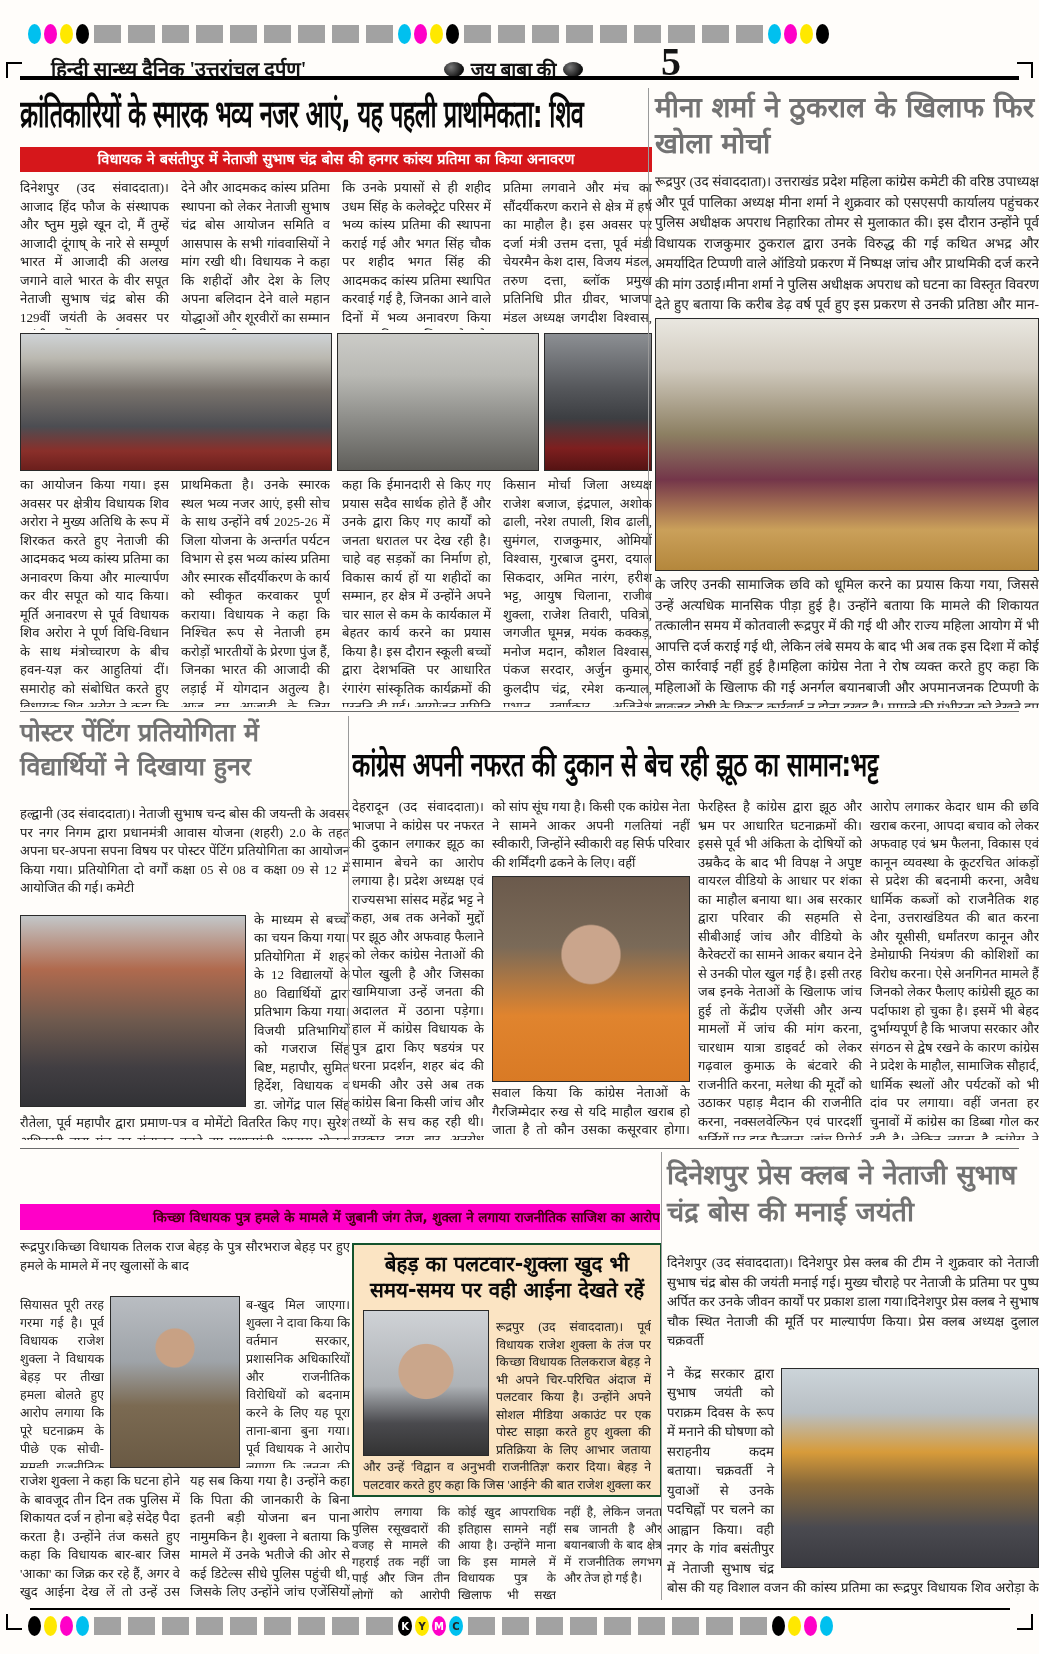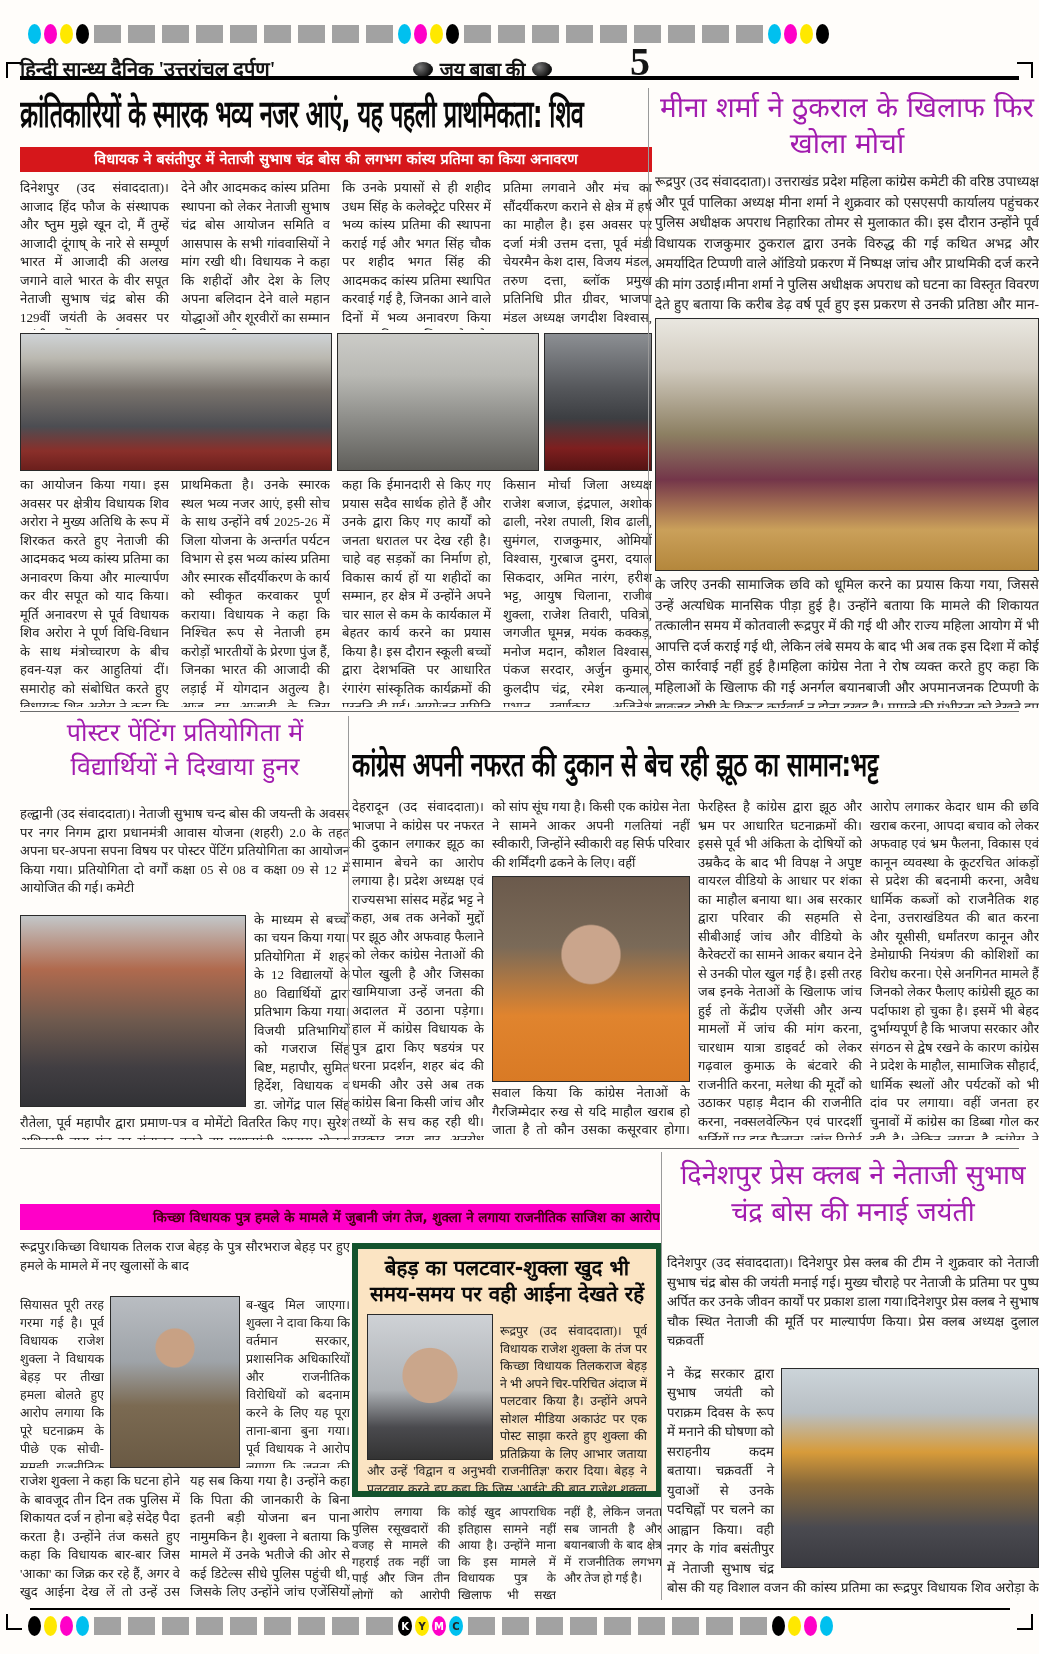--- a/index.html
+++ b/index.html
@@ -11,27 +11,27 @@
   .cols{display:flex;gap:12px;}
   .col{flex:1;overflow:hidden;}
   .rule{background:#000;}
   .vrule{background:#9a9a9a;width:1px;}
   .hrule{background:#6b6b6b;height:1px;}
   
   .h-big{font-weight:800;font-size:38px;line-height:56px;white-space:nowrap;
          transform:scaleX(0.62);transform-origin:0 50%;letter-spacing:-1px;color:#080808;}
   .h-big2{font-weight:800;font-size:33px;line-height:50px;white-space:nowrap;
          transform:scaleX(0.72);transform-origin:0 50%;letter-spacing:-0.5px;color:#080808;}
-  .h-light{font-weight:400;text-align:center;color:#a21caf;letter-spacing:0;}
+  .h-light{font-weight:700;text-align:left;color:#737373;letter-spacing:0;}
   .redstrip{background:#d6171b;color:#fff;font-weight:700;font-size:14.5px;line-height:25px;
             text-align:center;white-space:nowrap;overflow:hidden;}
   .magstrip{background:#ff00c8;color:#43000d;font-weight:700;font-size:13.5px;line-height:26px;
             text-align:right;white-space:nowrap;overflow:hidden;}
   
-  .pub{font-weight:700;font-size:20px;white-space:nowrap;font-family:"Liberation Serif",serif;}
+  .pub{font-weight:700;font-size:20px;white-space:nowrap;font-family:"Liberation Serif",serif;margin-left:31px;}
   .motto{font-weight:700;font-size:19px;display:flex;align-items:center;gap:7px;
          font-family:"Liberation Serif",serif;}
   .blob{width:20px;height:15px;border-radius:50%;background:radial-gradient(circle at 35% 35%,#777,#111 70%);display:inline-block;}
   .dateline{font-weight:700;font-size:19px;white-space:nowrap;font-family:"Liberation Serif",serif;}
   .pagenum{font-weight:800;font-size:40px;line-height:40px;font-family:"Liberation Serif",serif;}
   
   .regbar{display:flex;align-items:center;gap:3px;}
   .ov{width:13px;height:20px;border-radius:50%;display:inline-block;flex:0 0 auto;}
   .ov.c{background:#00c0ef;} .ov.m{background:#ff00c8;} .ov.y{background:#ffe800;} .ov.k{background:#000;}
   .ovl{width:14px;height:20px;border-radius:50%;flex:0 0 auto;font-size:10px;font-weight:700;
@@ -45,21 +45,21 @@
   .ph-statue{background:linear-gradient(180deg,#8c8f93 0%,#55575b 40%,#3c3e42 62%,#7e1f1f 84%,#551313 100%);}
   .ph-meena{background:linear-gradient(180deg,#e9e7e0 0%,#d0cabe 20%,#8c7f62 46%,#74364a 64%,#caa05a 84%,#b4873c 100%);}
   .ph-poster{background:linear-gradient(180deg,#c3c7c9 0%,#b06a4e 28%,#6f5a4e 55%,#413e42 80%,#323236 100%);}
   .ph-bhatt{background:radial-gradient(circle at 50% 38%,#caa58c 0 18%,rgba(0,0,0,0) 19%),
             linear-gradient(180deg,#6b5a4c 0%,#7a6a58 34%,#e0842e 68%,#d97a25 100%);}
   .ph-shukla{background:radial-gradient(circle at 50% 30%,#c8a184 0 14%,rgba(0,0,0,0) 15%),
              linear-gradient(180deg,#b9bdc2 0%,#9ea3a8 38%,#7b6a52 64%,#6a5a44 100%);}
   .ph-behad{background:radial-gradient(circle at 50% 42%,#caa68b 0 26%,rgba(0,0,0,0) 27%),
             linear-gradient(180deg,#cfd2d6 0%,#aeb2b6 52%,#4a4a4e 78%,#333 100%);}
   .ph-press{background:linear-gradient(180deg,#ccd4d9 0%,#b8bfc4 22%,#d79b3a 42%,#8a6a3a 58%,#4a4a50 80%,#3a3a40 100%);}
-  .boxart{background:#fbe4c3;border:6px solid #14532d;box-sizing:border-box;padding:6px 9px;}
+  .boxart{background:#fbe4c3;border:2px solid #14532d;box-sizing:border-box;padding:6px 9px;}
   .h-box{font-weight:800;font-size:20.5px;line-height:26px;text-align:center;color:#090909;margin:0 0 4px 0;}
 </style>
 </head>
 <body>
 
 <div class="page">
 
   <div class="abs crop" style="left:6px;top:62px;border-left:2px solid #000;border-top:2px solid #000;"></div>
   <div class="abs crop" style="right:6px;top:62px;border-right:2px solid #000;border-top:2px solid #000;"></div>
   <div class="abs crop" style="left:6px;top:1614px;border-left:2px solid #000;border-bottom:2px solid #000;"></div>
@@ -105,21 +105,21 @@
       <span>जय बाबा की</span>
       <span class="blob"></span>
     </div>
     <div class="pagenum" style="flex:0 0 60px;text-align:right;">5</div>
   </div>
   <div class="abs rule" style="left:20px;top:76px;width:999px;height:4px;"></div>
 
   <div class="abs" style="left:20px;top:86px;width:632px;height:58px;overflow:hidden;">
     <div class="h-big">क्रांतिकारियों के स्मारक भव्य नजर आएं, यह पहली प्राथमिकता: शिव</div>
   </div>
-  <div class="abs redstrip" style="left:20px;top:147px;width:632px;height:25px;">विधायक ने बसंतीपुर में नेताजी सुभाष चंद्र बोस की लगभग कांस्य प्रतिमा का किया अनावरण</div>
+  <div class="abs redstrip" style="left:20px;top:147px;width:632px;height:25px;">विधायक ने बसंतीपुर में नेताजी सुभाष चंद्र बोस की हनगर कांस्य प्रतिमा का किया अनावरण</div>
 
   <div class="abs cols" style="left:20px;top:179px;width:632px;height:151px;">
     <div class="col body-text">दिनेशपुर (उद संवाददाता)। आजाद हिंद फौज के संस्थापक और ष्तुम मुझे खून दो, मैं तुम्हें आजादी दूंगाष् के नारे से सम्पूर्ण भारत में आजादी की अलख जगाने वाले भारत के वीर सपूत नेताजी सुभाष चंद्र बोस की 129वीं जयंती के अवसर पर बसंतीपुर में भव्य कार्यक्रम</div>
     <div class="col body-text">देने और आदमकद कांस्य प्रतिमा स्थापना को लेकर नेताजी सुभाष चंद्र बोस आयोजन समिति व आसपास के सभी गांववासियों ने मांग रखी थी। विधायक ने कहा कि शहीदों और देश के लिए अपना बलिदान देने वाले महान योद्धाओं और शूरवीरों का सम्मान उनकी पहली</div>
     <div class="col body-text">कि उनके प्रयासों से ही शहीद उधम सिंह के कलेक्ट्रेट परिसर में भव्य कांस्य प्रतिमा की स्थापना कराई गई और भगत सिंह चौक पर शहीद भगत सिंह की आदमकद कांस्य प्रतिमा स्थापित करवाई गई है, जिनका आने वाले दिनों में भव्य अनावरण किया जाएगा। विधायक शिव अरोड़ा ने</div>
     <div class="col body-text">प्रतिमा लगवाने और मंच का सौंदर्यीकरण कराने से क्षेत्र में हर्ष का माहौल है। इस अवसर पर दर्जा मंत्री उत्तम दत्ता, पूर्व मंडी चेयरमैन केश दास, विजय मंडल, तरुण दत्ता, ब्लॉक प्रमुख प्रतिनिधि प्रीत ग्रीवर, भाजपा मंडल अध्यक्ष जगदीश विश्वास, भाजपा</div>
   </div>
 
   <div class="abs" style="left:20px;top:333px;width:632px;height:138px;display:flex;gap:5px;">
     <div class="photo ph-ribbon" style="flex:0 0 312px;"></div>

